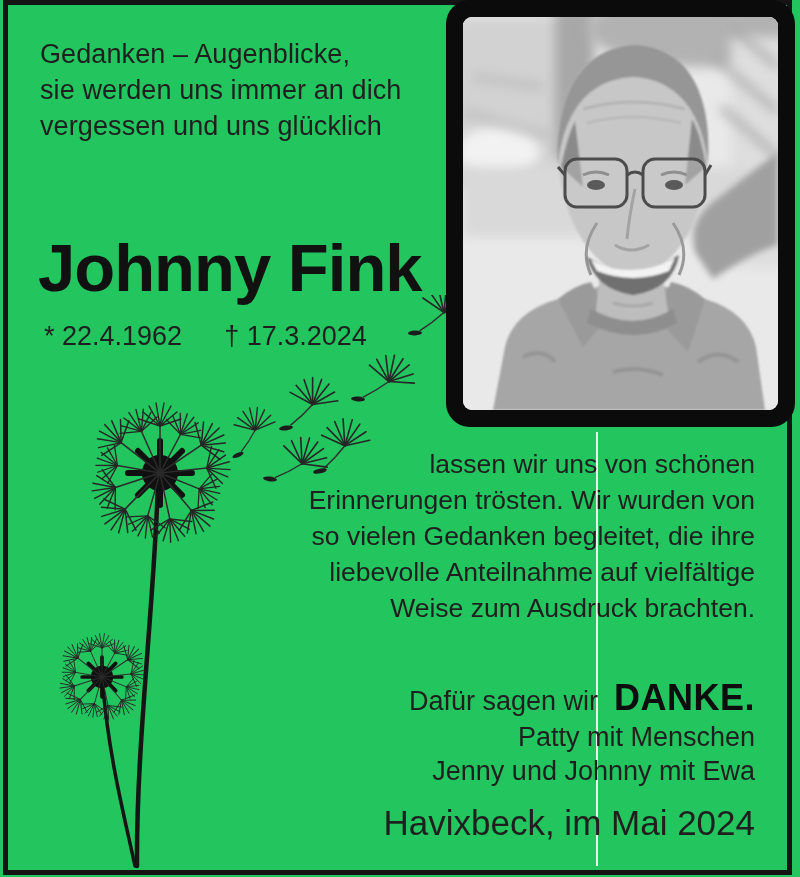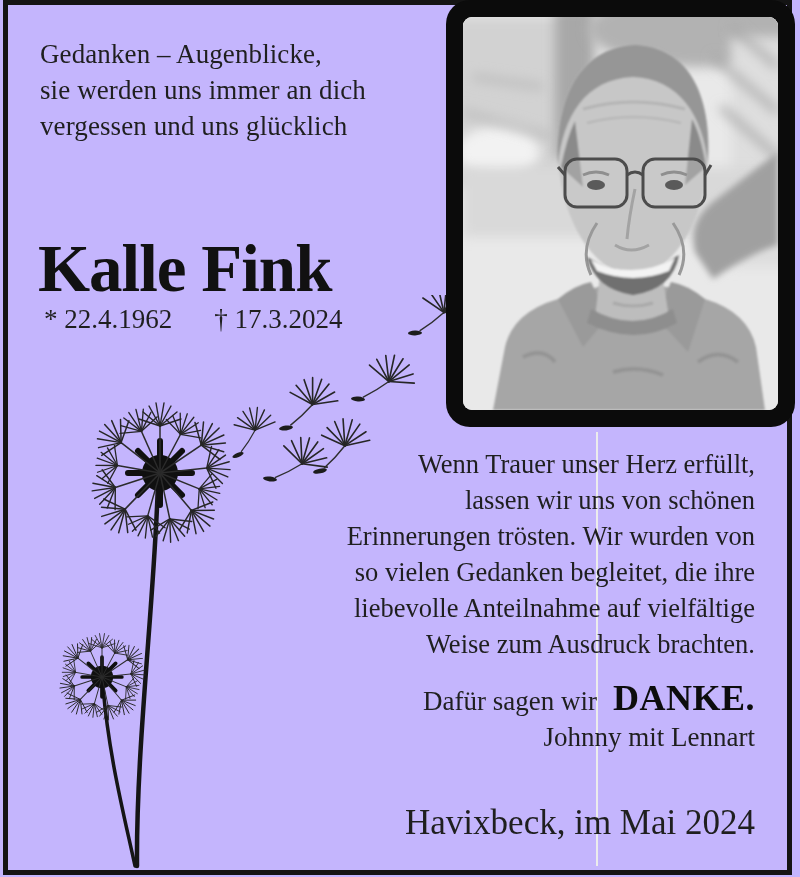--- a/index.html
+++ b/index.html
@@ -1,39 +1,39 @@
 <!DOCTYPE html>
 <html lang="de"><head>
 <meta charset="utf-8">
 <style>
   html,body{margin:0;padding:0;background:#ffffff;}
   .notice{
-    position:relative;width:800px;height:877px;background:#c4b5fd;
-    font-family:Liberation Serif, serif;color:#1f1f1f;
+    position:relative;width:800px;height:877px;background:#22c55e;
+    font-family:Liberation Sans, sans-serif;color:#1f1f1f;
     overflow:hidden;
   }
   .outer-frame{
     position:absolute;left:3px;top:0;width:789px;height:875px;
     border:5px solid #141414;box-sizing:border-box;z-index:2;pointer-events:none;
   }
   .fold-line{
     position:absolute;left:596px;top:432px;width:2px;height:434px;
     background:#ececec;z-index:1;
   }
   .poem{
     position:absolute;left:40px;top:36px;z-index:2;
     font-size:27px;line-height:36px;letter-spacing:.1px;
   }
   .deceased-name{
     position:absolute;left:38px;top:234px;z-index:2;
     font-size:67px;font-weight:700;letter-spacing:-1px;color:#111;
     line-height:68px;white-space:nowrap;
   }
   .dates{
-    position:absolute;left:44px;top:301px;z-index:2;
+    position:absolute;left:44px;top:318px;z-index:2;
     font-size:27px;line-height:36px;white-space:nowrap;
   }
   .dates .death{margin-left:42px;}
   .condolence{
     position:absolute;right:45px;top:446px;z-index:2;text-align:right;
     font-size:26.5px;line-height:36px;
   }
   .thanks{
     position:absolute;right:45px;top:676px;z-index:2;text-align:right;
     font-size:27px;line-height:44px;white-space:nowrap;
@@ -69,21 +69,21 @@
 
   <div class="outer-frame"></div>
   <div class="fold-line"></div>
 
   <div class="poem">
     <div>Gedanken – Augenblicke,</div>
     <div>sie werden uns immer an dich</div>
     <div>vergessen und uns glücklich</div>
   </div>
 
-  <div class="deceased-name">Kalle Fink</div>
+  <div class="deceased-name">Johnny Fink</div>
 
   <div class="dates">
     <span class="birth">* 22.4.1962</span><span class="death">† 17.3.2024</span>
   </div>
 
   <div class="photo-frame">
     <div class="photo" role="img" aria-label="Black-and-white portrait of a smiling man with glasses">
       <svg width="315" height="393" viewBox="0 0 315 393">
         <defs>
           <filter id="b6" x="-40%" y="-40%" width="180%" height="180%">
@@ -153,34 +153,34 @@
         <g filter="url(#b1)">
           <path d="M124 240 Q170 268 216 238 Q210 272 170 278 Q132 272 124 240 Z" fill="#6f6f6f"></path>
           <path d="M128 243 Q170 264 212 241 L206 254 Q170 268 134 254 Z" fill="#f3f3f3"></path>
           <path d="M150 286 Q170 292 190 286" stroke="#a9a9a9" stroke-width="3" fill="none"></path>
         </g>
       </svg>
     </div>
   </div>
 
   <div class="condolence">
-    <div>Wenn Trauer unser Herz erfüllt,</div>
     <div>lassen wir uns von schönen</div>
     <div>Erinnerungen trösten. Wir wurden von</div>
     <div>so vielen Gedanken begleitet, die ihre</div>
     <div>liebevolle Anteilnahme auf vielfältige</div>
     <div>Weise zum Ausdruck brachten.</div>
   </div>
 
   <div class="thanks">
     <span>Dafür sagen wir</span><span class="danke">DANKE.</span>
   </div>
 
   <div class="family">
-    <div>Johnny mit Lennart</div>
+    <div>Patty mit Menschen</div>
+    <div>Jenny und Johnny mit Ewa</div>
   </div>
 
   <div class="place-date">Havixbeck, im Mai 2024</div>
 
   <svg class="dandelion" viewBox="0 0 460 575">
     <defs>
       <g id="fan" stroke="#262626" stroke-width="1.4" stroke-linecap="round">
         <path d="M0 0 L-17 -14"></path>
           <path d="M0 0 L-11 -20"></path>
           <path d="M0 0 L-4 -23"></path>

